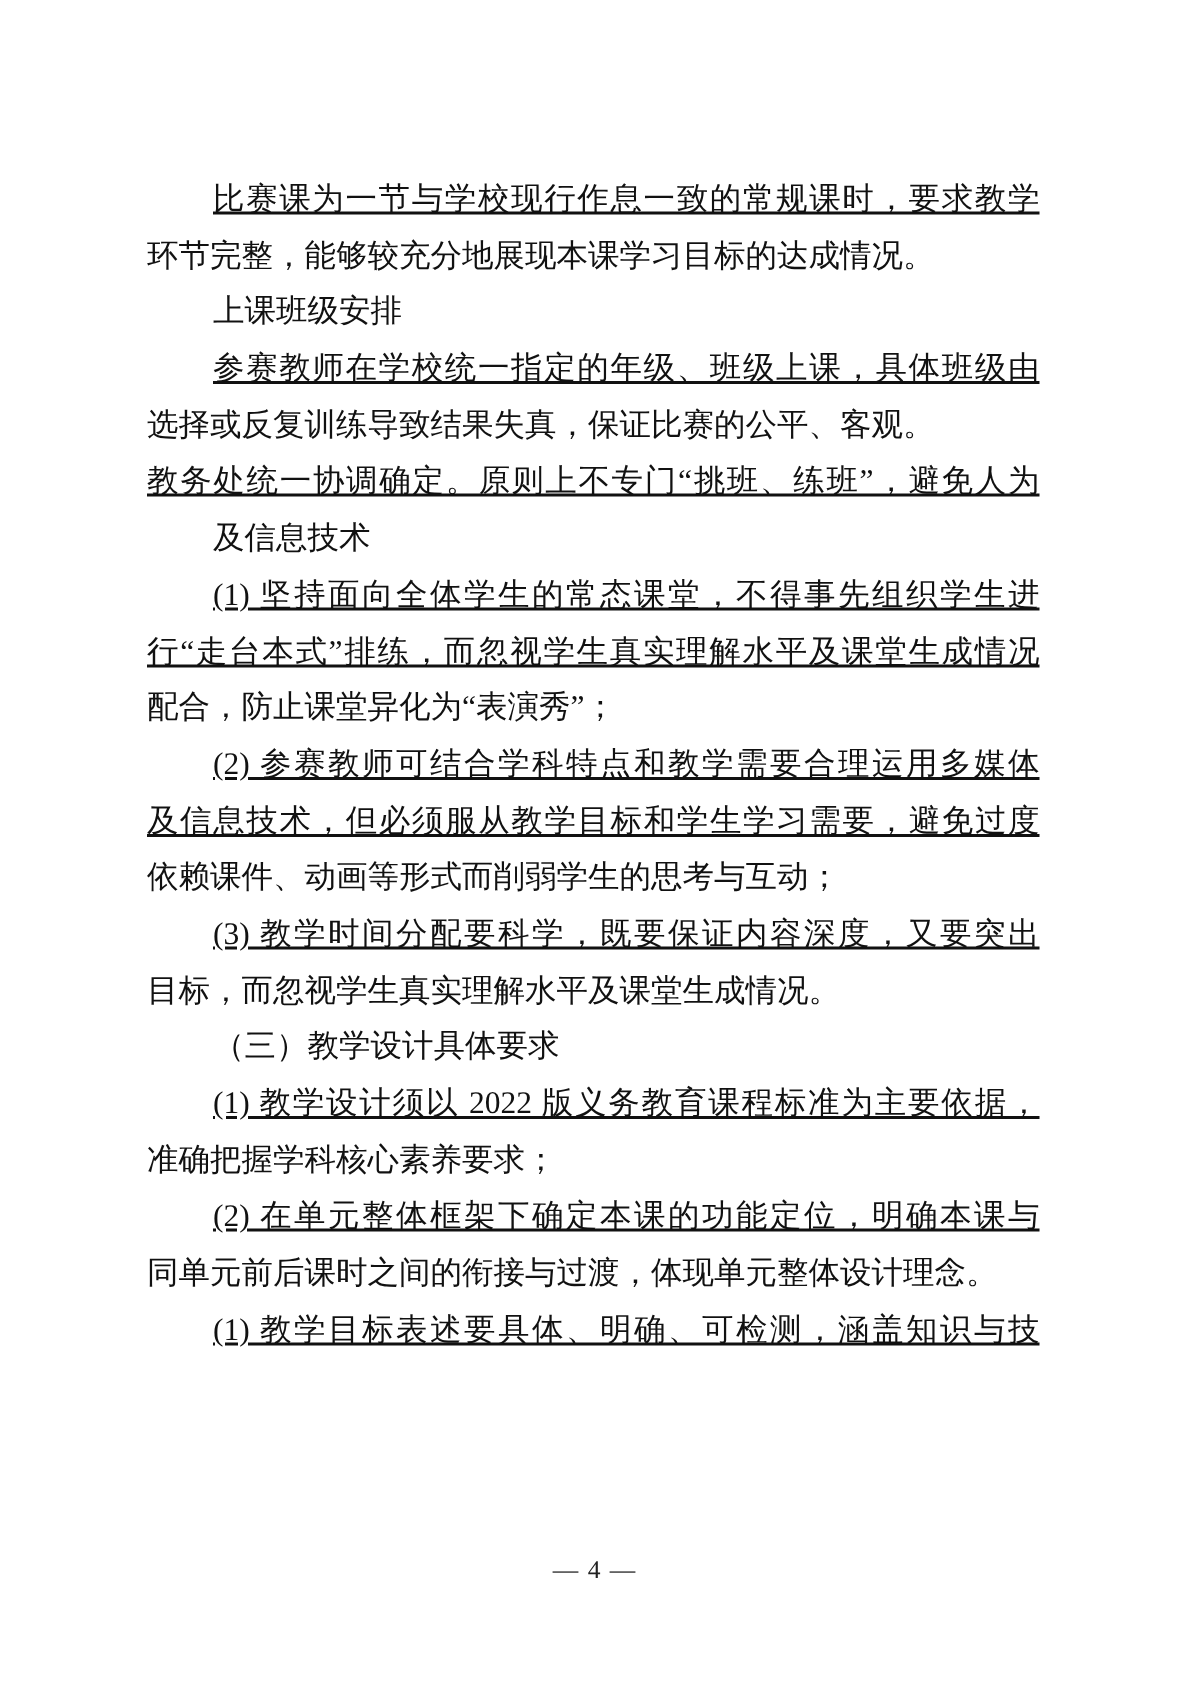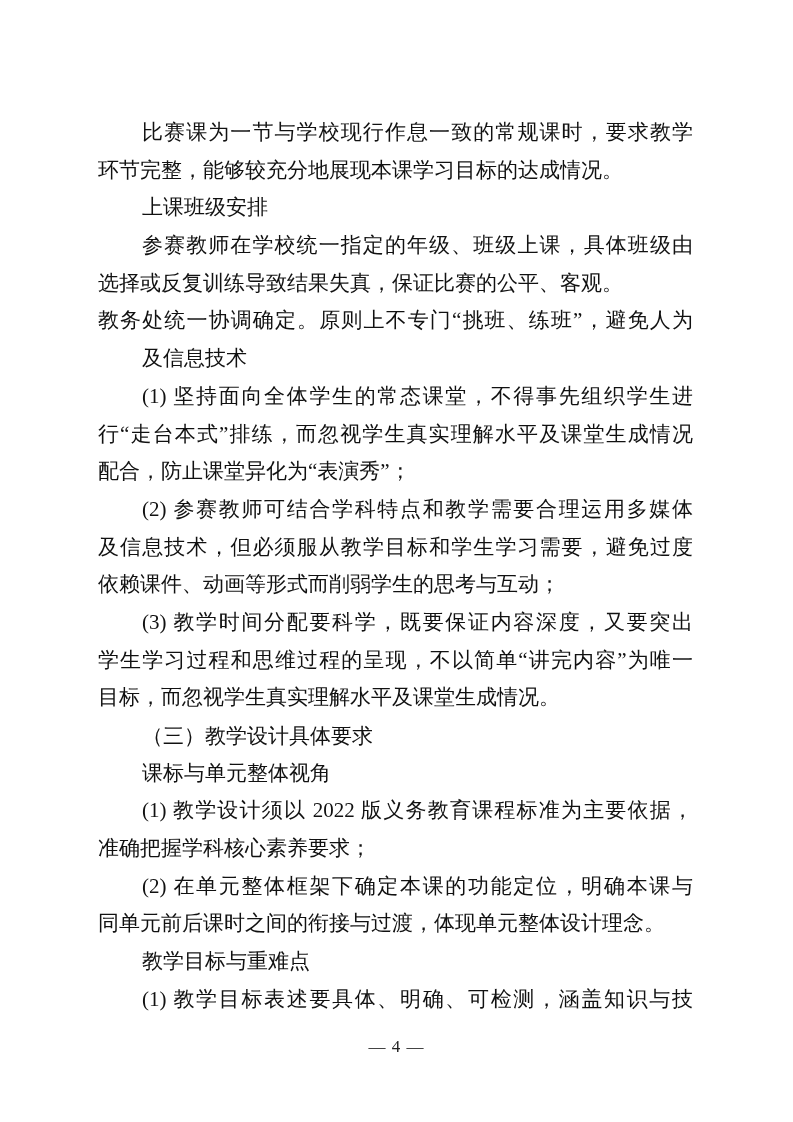--- a/index.html
+++ b/index.html
@@ -30,20 +30,21 @@
     font-size: 21px;
     line-height: 37.7px;
     height: 37.7px;
     text-align: justify;
     letter-spacing: 0px;
     white-space: normal;
   }
   
   .jfull {
     text-align-last: justify;
+    text-decoration: underline;
   }
   
   .ind {
     text-indent: 44px;
   }
   
   .heading {
     font-family: "Liberation Sans", "DejaVu Sans", sans-serif;
     font-weight: 400;
   }
@@ -91,45 +92,38 @@
     </div>
 
     <div>
       <div class="line ind jfull">(2) 参赛教师可结合学科特点和教学需要合理运用多媒体</div>
       <div class="line jfull">及信息技术，但必须服从教学目标和学生学习需要，避免过度</div>
       <div class="line">依赖课件、动画等形式而削弱学生的思考与互动；</div>
     </div>
 
     <div>
       <div class="line ind jfull">(3) 教学时间分配要科学，既要保证内容深度，又要突出</div>
-      <div class="line jfull">学生学习过程和思维过程的呈现，不以简单“讲完内容”为唯一</div>
       <div class="line">目标，而忽视学生真实理解水平及课堂生成情况。</div>
     </div>
 
     <div>
       <div class="line ind heading">（三）教学设计具体要求</div>
     </div>
 
-    <div>
-      <div class="line ind">课标与单元整体视角</div>
-    </div>
 
     <div>
       <div class="line ind jfull">(1) 教学设计须以 2022 版义务教育课程标准为主要依据，</div>
       <div class="line">准确把握学科核心素养要求；</div>
     </div>
 
     <div>
       <div class="line ind jfull">(2) 在单元整体框架下确定本课的功能定位，明确本课与</div>
       <div class="line">同单元前后课时之间的衔接与过渡，体现单元整体设计理念。</div>
     </div>
 
-    <div>
-      <div class="line ind">教学目标与重难点</div>
-    </div>
 
     <div>
       <div class="line ind jfull">(1) 教学目标表述要具体、明确、可检测，涵盖知识与技</div>
     </div>
 
   </div>
 
   <div class="footer">— 4 —</div>
 </div>
 

